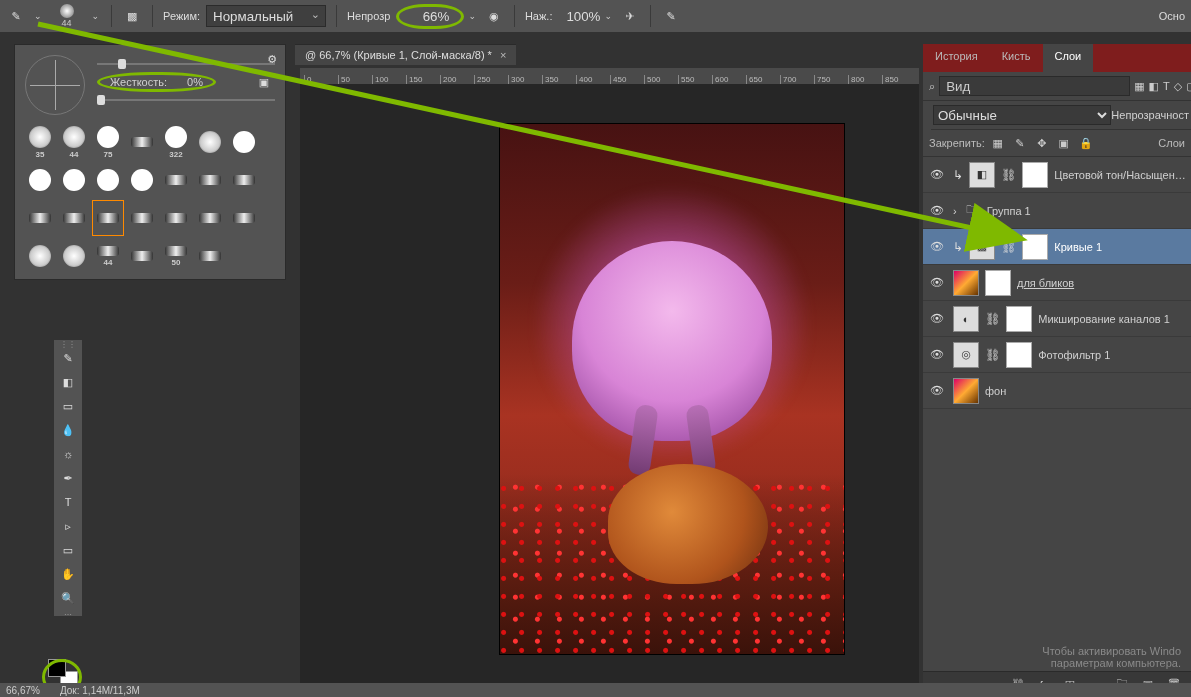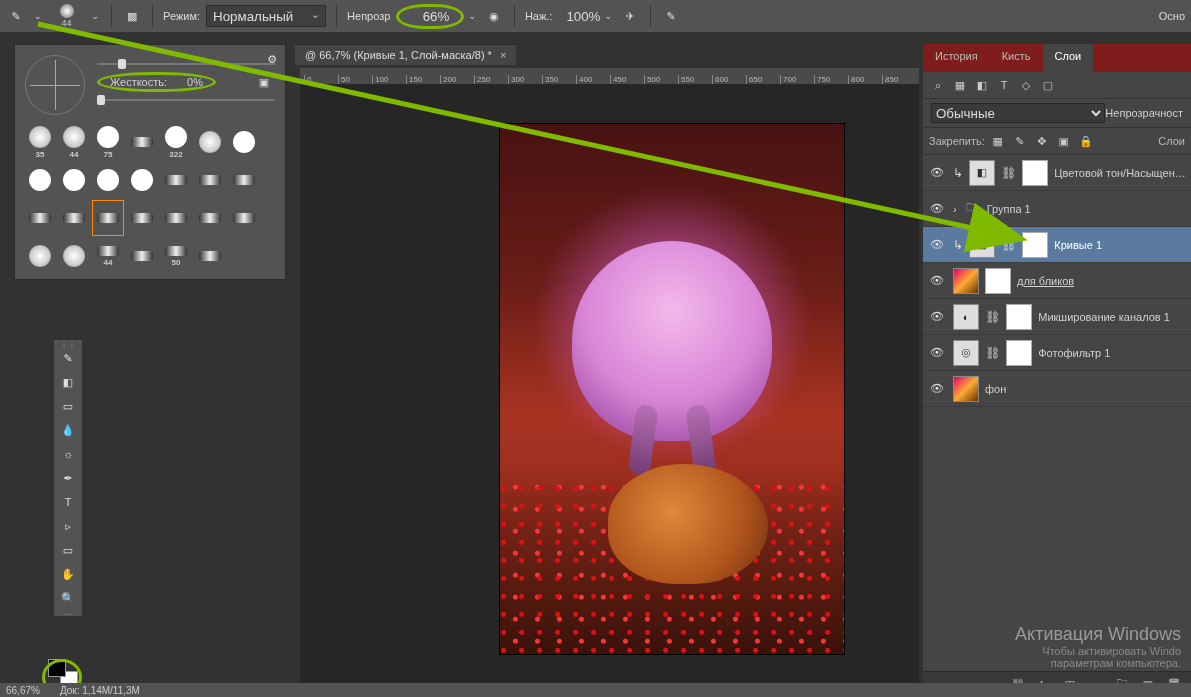--- a/index.html
+++ b/index.html
@@ -75,21 +75,21 @@
   .grass { position:absolute; left:0; right:0; bottom:0; height:180px; background: radial-gradient(circle at 20% 80%, #d11 2px, transparent 3px) 0 0/18px 18px, radial-gradient(circle at 70% 60%, #f33 2px, transparent 3px) 0 0/22px 22px, linear-gradient(180deg, rgba(100,30,10,0) 0%, #5a1c10 60%, #3a120a 100%); }
 
   
   .right-col { position: absolute; right: 0; top: 44px; width: 268px; bottom: 0; background: #454545; z-index: 4; display:flex; flex-direction:column;}
   .panel-tabs { display: flex; background: #7f1d1d; height: 28px; }
   .ptab { padding: 6px 12px; color: #bbb; cursor: pointer; }
   .ptab.active { background: #454545; color: #fff; }
   .panel-bar { display: flex; align-items: center; padding: 4px 6px; gap: 4px; border-bottom: 1px solid #333; }
   .search-kind { flex: 1; background: #3a3a3a; border: 1px solid #2a2a2a; color: #ccc; height: 20px; padding: 0 6px; }
   .ic { width: 18px; height: 18px; display: flex; align-items: center; justify-content: center; color: #ccc; cursor: pointer; }
-  .blend-row { display:flex; align-items:center; padding:4px 8px; border-bottom:1px solid #333;}
+  .blend-row { display:flex; align-items:center; padding:4px 2px; border-bottom:1px solid #333;margin-left:8px;}
   .blend-row select { flex:1; background:#3a3a3a; border:1px solid #2a2a2a; color:#ddd; height:20px; }
   .lock-row { display:flex; align-items:center; padding:4px 6px; gap:4px; border-bottom:1px solid #333; color:#bbb;}
   .lock-row .spacer { flex:1; }
 
   .layer-list { flex:1; overflow:auto; }
   .layer { display:flex; align-items:center; height:36px; padding:0 4px; border-bottom:1px solid #3a3a3a; gap:6px; cursor:pointer; }
   .layer.active { background:#5a7aa0; color:#fff; }
   .eye { width:20px; text-align:center; color:#ddd; }
   .thumb { width:26px; height:26px; background:#fff; border:1px solid #888; flex:none; }
   .thumb.adj { background:#ddd; display:flex; align-items:center; justify-content:center; color:#333; font-size:11px;}
@@ -326,20 +326,21 @@
 </div>
 
 <div class="right-col">
   <div class="panel-tabs">
     <div class="ptab">История</div>
     <div class="ptab">Кисть</div>
     <div class="ptab active">Слои</div>
   </div>
   <div class="panel-bar">
     <span class="ic">⌕</span>
+    <input class="search-kind" value="Вид" style="">
     <span class="ic">▦</span>
     <span class="ic">◧</span>
     <span class="ic">T</span>
     <span class="ic">◇</span>
     <span class="ic">▢</span>
   </div>
   <div class="blend-row">
     <select><option>Обычные</option></select>
     <span>Непрозрачност</span>
   </div>
@@ -407,21 +408,20 @@
     <span class="ic">fx</span>
     <span class="ic">◰</span>
     <span class="ic">◐</span>
     <span class="ic">🗀</span>
     <span class="ic">▣</span>
     <span class="ic">🗑</span>
   </div>
 </div>
 
 <div class="win-activate">
-  <div class="t1">Активация Windows</div>
   <div class="t2">Чтобы активировать Windo</div>
   <div class="t2">параметрам компьютера.</div>
 </div>
 
 <div class="status-bar">
   <span>66,67%</span>
   <span>Док: 1,14M/11,3M</span>
 </div>
 
 <svg class="arrow-svg">

